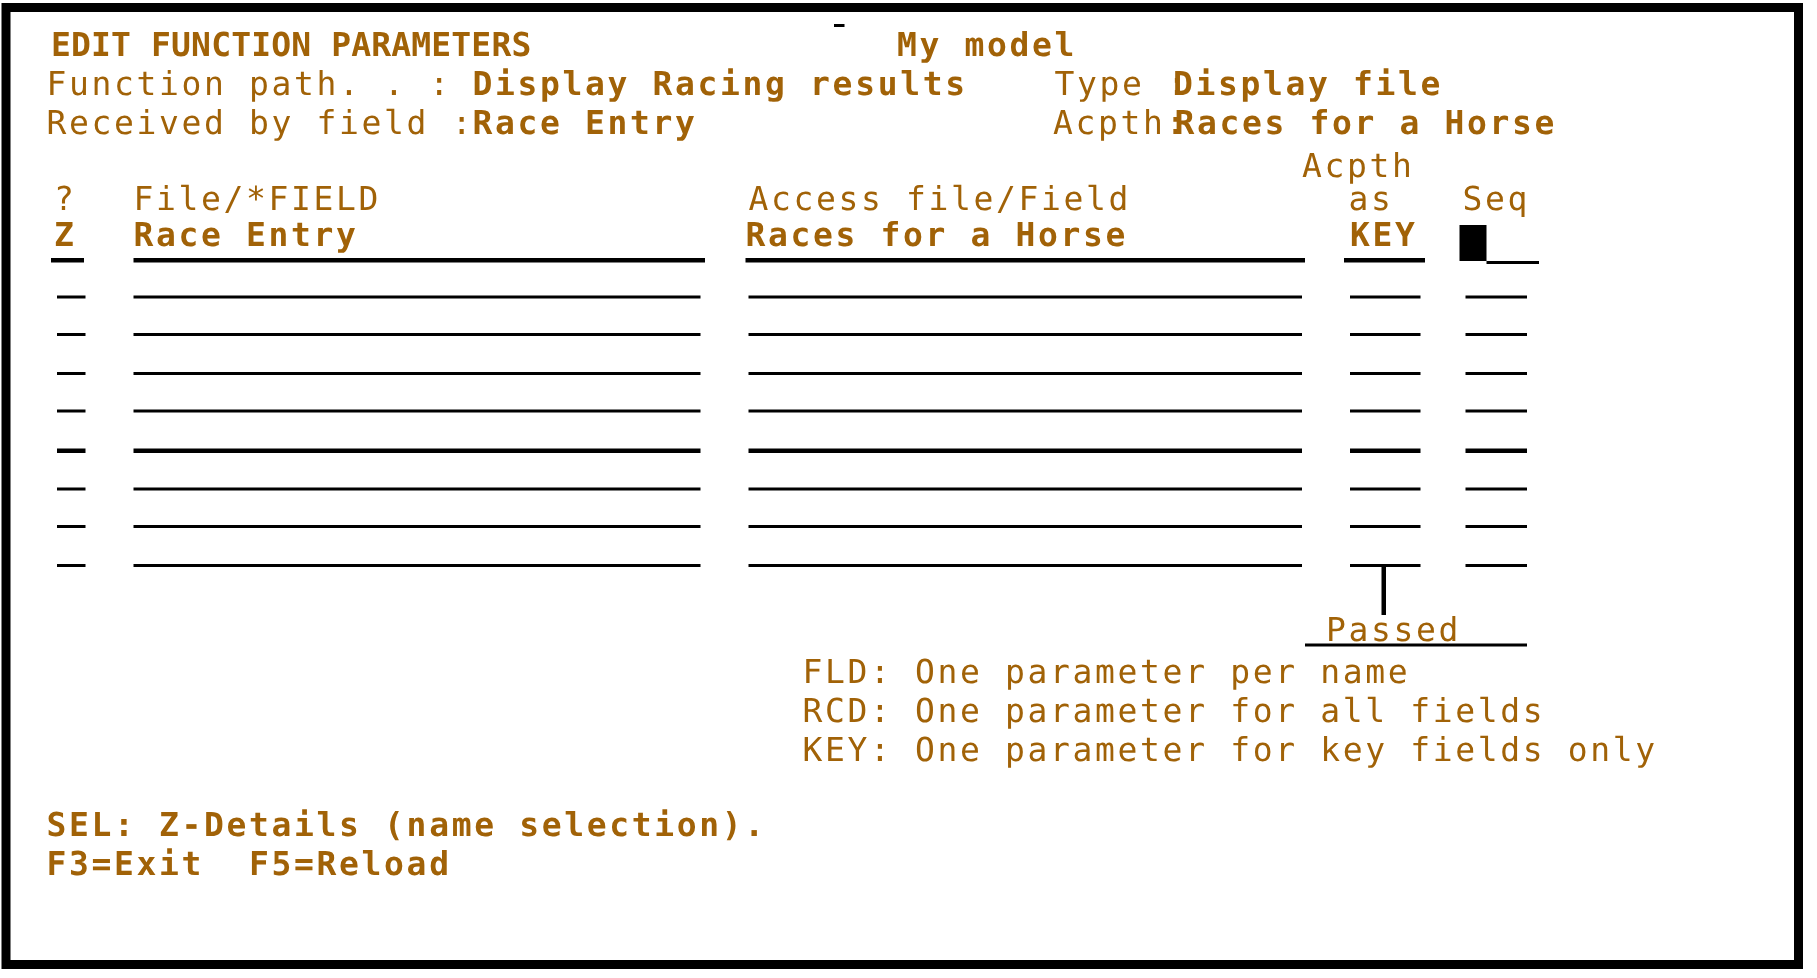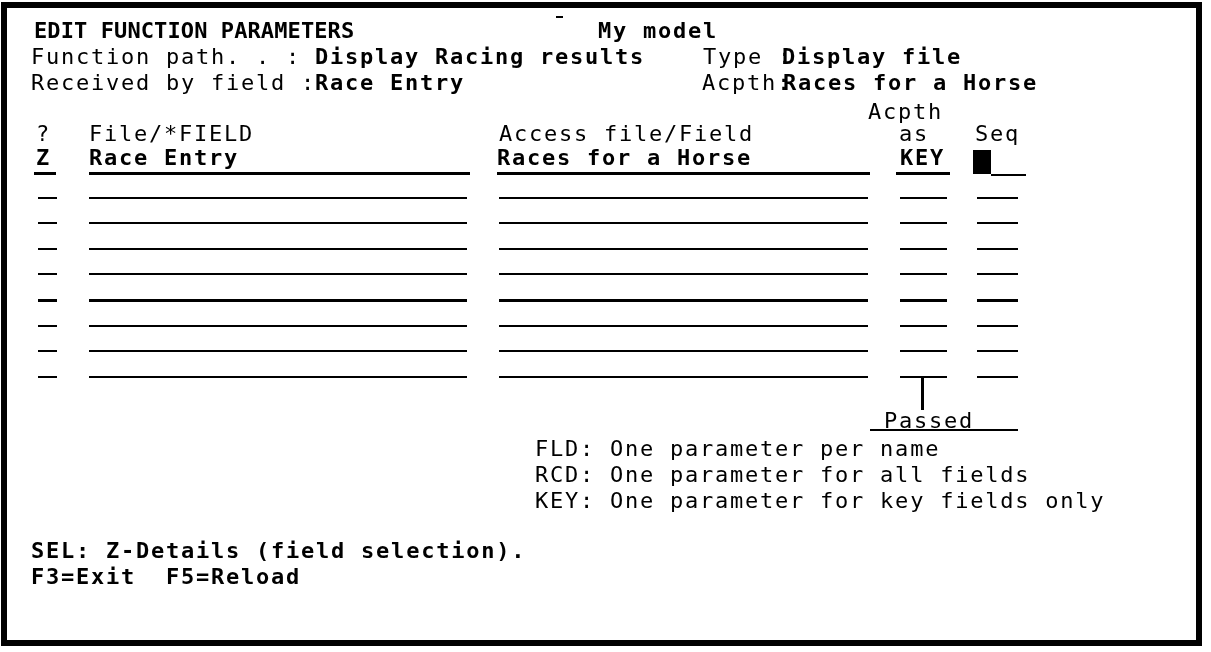--- a/index.html
+++ b/index.html
@@ -1,17 +1,17 @@
 <!DOCTYPE html>
 <html><head>
 <meta charset="utf-8">
 <style>
   html,body{margin:0;padding:0;background:#ffffff;}
   .screen{
-    position:relative;width:1211px;height:652px;background:#ffffff;color:#000000;
+    position:relative;width:1211px;height:652px;background:#ffffff;color:#a16207;
     font-family:"DejaVu Sans Mono",monospace;font-size:22px;letter-spacing:1.76px;
     overflow:hidden;
   }
   .frame{position:absolute;left:1px;top:2px;width:1201px;height:644px;
          border:6px solid #000;box-sizing:border-box;}
   .t{position:absolute;white-space:pre;line-height:24px;}
   .b{font-weight:bold;}
   .tight{letter-spacing:0.1px;}
   .ln{position:absolute;background:#000;height:2px;}
   .ln3{position:absolute;background:#000;height:3px;}
@@ -112,16 +112,16 @@
   <div>
     <div class="vln" style="left:921px;top:377px;height:33px"></div>
     <span class="t" style="left:884px;top:409px">Passed</span>
     <div class="ln" style="left:870px;top:429px;width:148px"></div>
     <span class="t" style="left:535px;top:437px">FLD: One parameter per name</span>
     <span class="t" style="left:535px;top:463px">RCD: One parameter for all fields</span>
     <span class="t" style="left:535px;top:489px">KEY: One parameter for key fields only</span>
   </div>
 
   <div>
-    <span class="t b" style="left:31px;top:539px">SEL: Z-Details (field selection).</span>
+    <span class="t b" style="left:31px;top:539px">SEL: Z-Details (name selection).</span>
     <span class="t b" style="left:31px;top:565px">F3=Exit  F5=Reload</span>
   </div>
 </div>
 
 </body></html>

